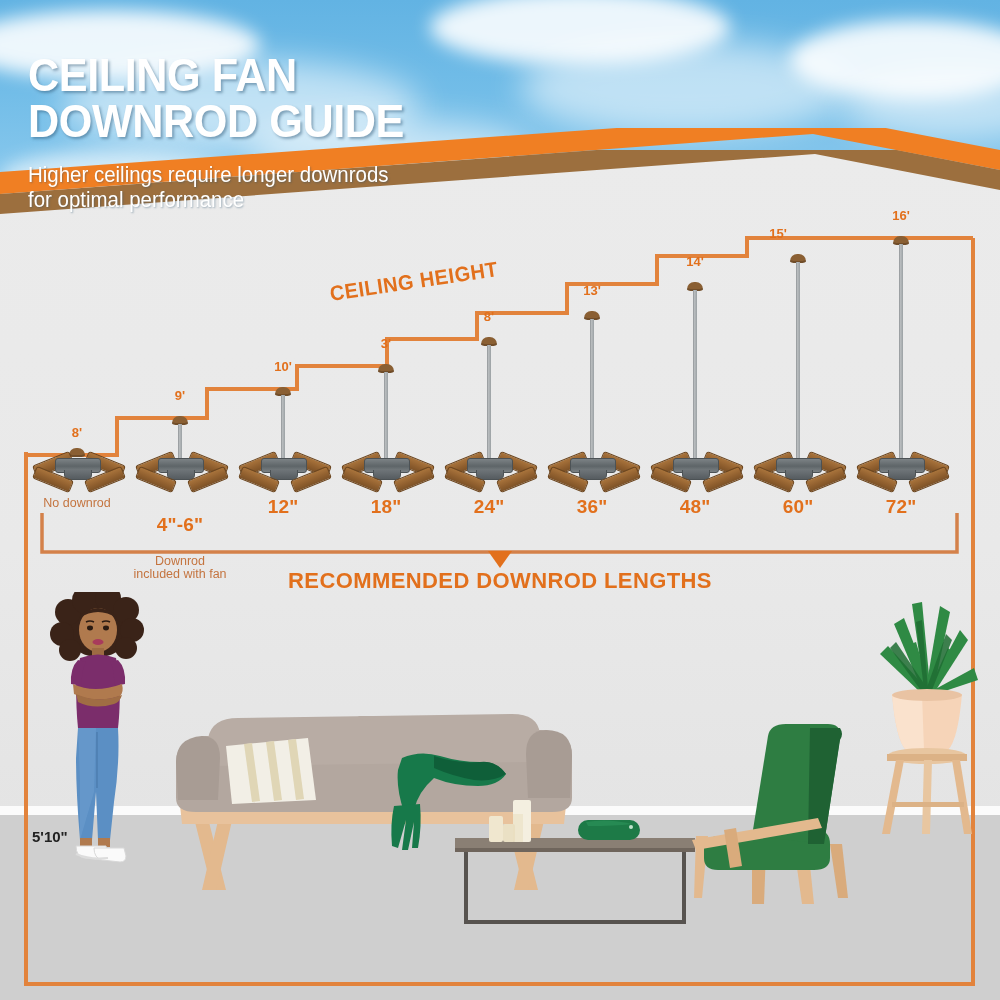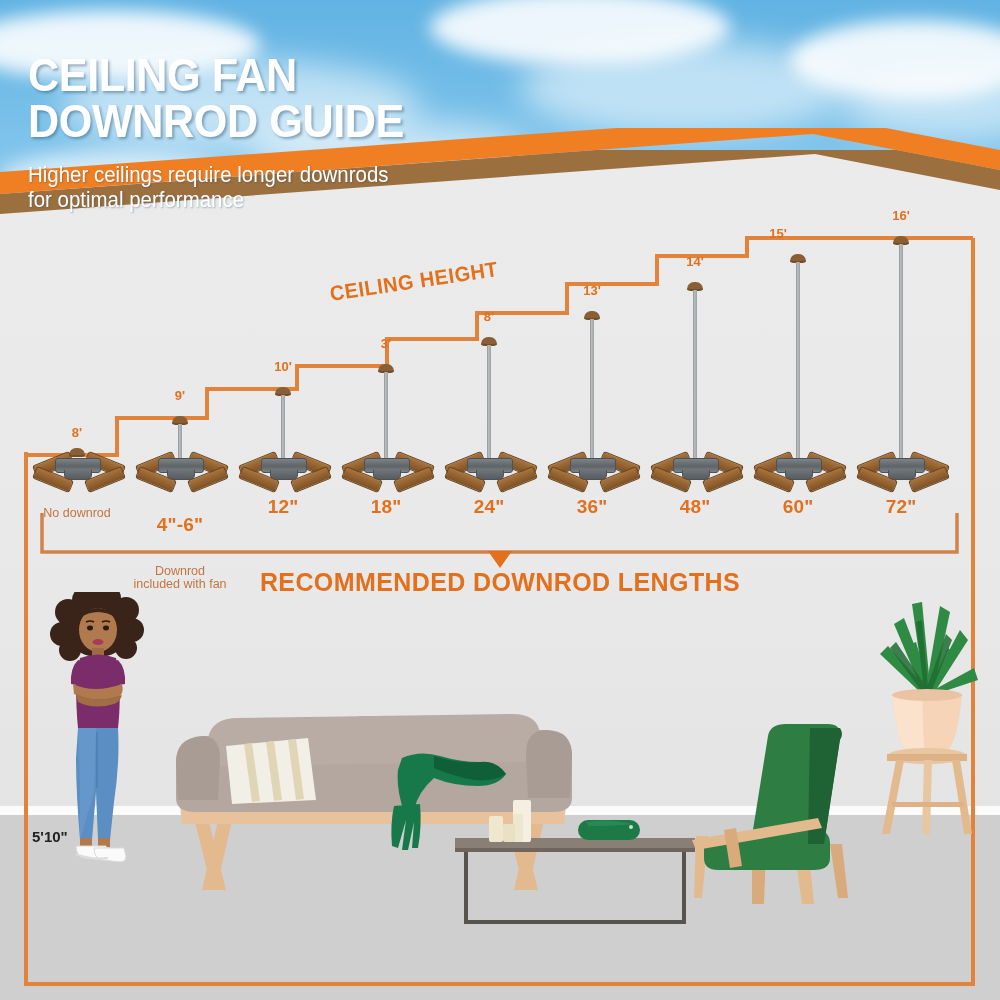--- a/index.html
+++ b/index.html
@@ -113,30 +113,30 @@
   .bracket{position:absolute;left:0;top:0;width:1000px;height:1000px;pointer-events:none;}
 
   .fan-label{
     position:absolute;text-align:center;
     font-family:"Liberation Sans Narrow","Liberation Sans",sans-serif;
   }
   .fan-label .big{
     display:block;font-size:19px;font-weight:bold;color:#e2701c;letter-spacing:.2px;
   }
   .fan-label .small{
-    display:block;font-size:12.5px;color:#c4743f;line-height:13px;margin-top:11px;
+    display:block;font-size:12.5px;color:#c4743f;line-height:13px;margin-top:1px;
   }
   .height-label{
     position:absolute;text-align:center;width:60px;
     font-size:13px;font-weight:bold;color:#e2701c;
     font-family:"Liberation Sans Narrow","Liberation Sans",sans-serif;
   }
   .rec-caption{
     position:absolute;left:0;top:568px;width:1000px;text-align:center;
-    font-size:25px;font-weight:bold;color:#e2701c;letter-spacing:.4px;
+    font-size:22px;font-weight:bold;color:#e2701c;letter-spacing:.4px;
     font-family:"Liberation Sans Narrow","Liberation Sans",sans-serif;
   }
 
   
   .person{position:absolute;left:40px;top:592px;width:120px;height:300px;}
   .person-height{
     position:absolute;left:32px;top:828px;
     font-size:15px;font-weight:bold;color:#222;
     font-family:"Liberation Sans Narrow","Liberation Sans",sans-serif;
   }

